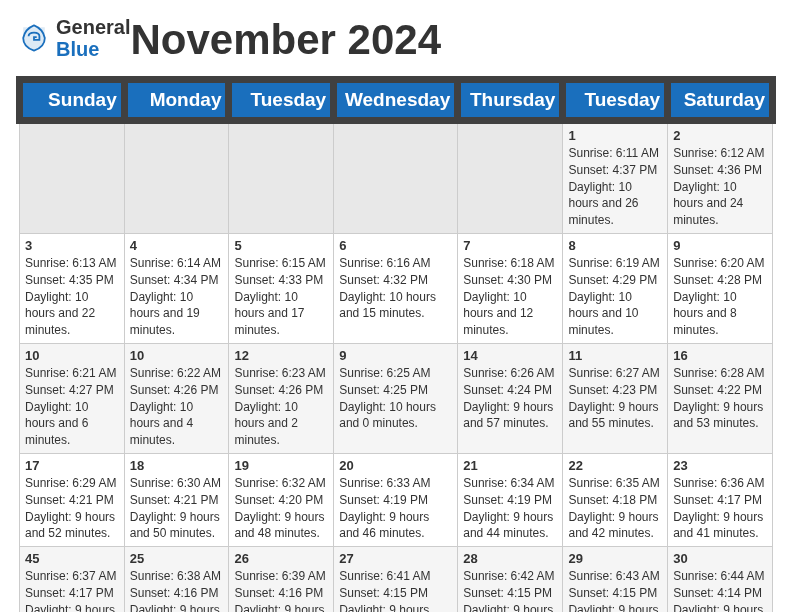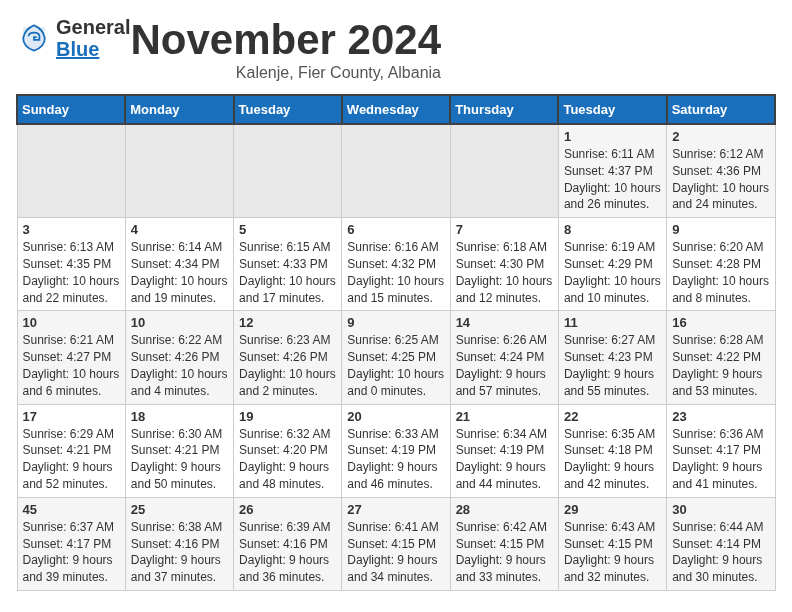--- a/index.html
+++ b/index.html
@@ -37,24 +37,24 @@
       font-size: 16px;
       color: #555;
     }
     table {
       width: 100%;
       border-collapse: collapse;
     }
     thead tr th {
       background-color: #1a6fbd;
       color: #fff;
-      font-size: 13px;
+      font-size: 19px;
       padding: 6px 4px;
-      text-align: left;
-      border: 2px solid #404040;
+      text-align: right;
+      border: 7px solid #404040;
     }
     tbody tr td {
       vertical-align: top;
       border: 1px solid #ccc;
       padding: 4px 5px;
       font-size: 10.5px;
       color: #333;
       min-width: 100px;
       height: 80px;
       background: #fff;
@@ -88,27 +88,26 @@
     <svg class="logo-icon" viewBox="0 0 40 40" width="40" height="40">
       <rect x="0" y="0" width="40" height="40" fill="#fff"></rect>
 
       <path d="M8,8 L32,8 L32,20 Q32,32 20,34 Q8,32 8,20 Z" fill="#1a6fbd" opacity="0.15"></path>
       <path d="M20,6 Q30,10 32,20 Q32,30 20,34 Q8,30 8,20 Q10,10 20,6 Z" fill="none" stroke="#1a6fbd" stroke-width="2"></path>
       <path d="M14,18 Q14,14 20,14 Q26,14 26,18 L26,22 L20,22 L20,19 L23,19" fill="none" stroke="#1a6fbd" stroke-width="2"></path>
     </svg>
     <div>
       <div style="font-size:20px; font-weight:bold; color:#333; line-height:1.1;">
         <span style="color:#333;">General</span><br>
-        <span style="color:#1a6fbd;text-decoration:underline;">Blue</span>
+        <span style="color:#1a6fbd;">Blue</span>
       </div>
     </div>
   </div>
   <div class="title-area">
     <div class="month-title">November 2024</div>
-    <div class="location-title">Kalenje, Fier County, Albania</div>
   </div>
 </div>
 
 <table>
   <thead>
     <tr>
     <th>Sunday</th>
         <th>Monday</th>
         <th>Tuesday</th>
         <th>Wednesday</th>

